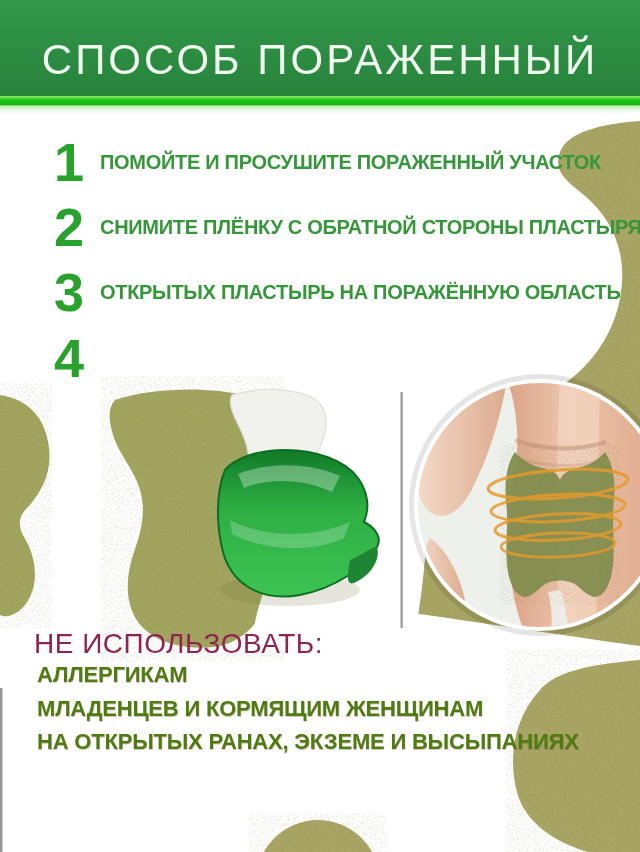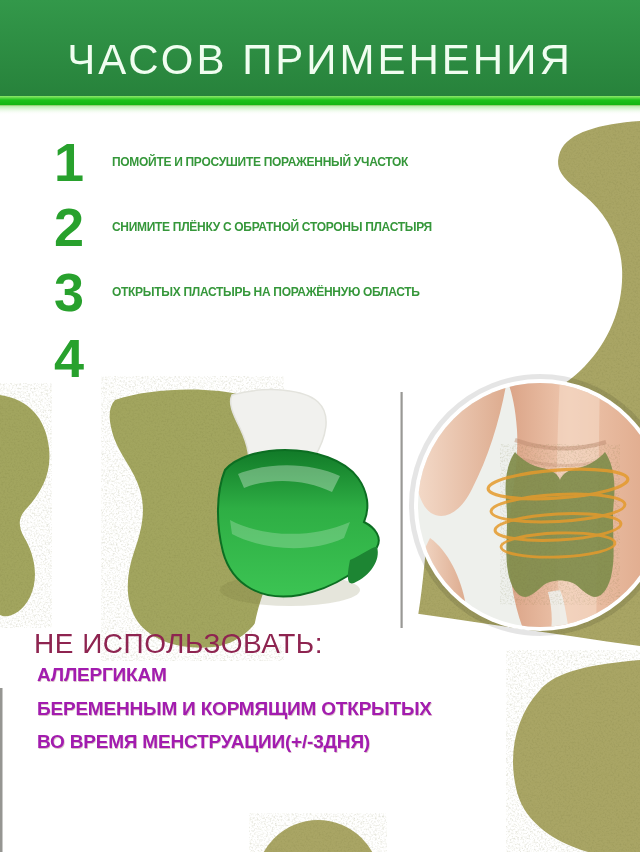--- a/index.html
+++ b/index.html
@@ -5,28 +5,28 @@
   html,body{margin:0;padding:0;background:#ffffff;}
   #page{position:relative;width:640px;height:852px;overflow:hidden;
         font-family:"Liberation Sans",sans-serif;background:#ffffff;}
   #bg-art{position:absolute;left:0;top:0;width:640px;height:852px;}
 
   .header-title{position:absolute;top:36px;left:0;width:640px;text-align:center;
     font-size:42px;font-weight:400;letter-spacing:3px;color:#f0fdf0;white-space:nowrap;}
 
   .step{position:absolute;left:46px;display:flex;align-items:center;height:56px;}
   .step-num{width:46px;text-align:center;font-size:54px;font-weight:700;color:#28a12d;line-height:56px;}
-  .step-txt{margin-left:20px;font-size:12px;font-weight:700;color:#35973a;
+  .step-txt{margin-left:8px;font-size:20px;font-weight:700;color:#35973a;
     letter-spacing:-0.3px;white-space:nowrap;}
   #step-0{top:134px}#step-1{top:199px}#step-2{top:264px}#step-3{top:330px}
 
   .warn-title{position:absolute;left:34px;top:628px;font-size:28px;font-weight:400;
     color:#8e2450;letter-spacing:0.5px;white-space:nowrap;}
   .warn-list{position:absolute;left:37px;top:658px;}
-  .warn-item{display:block;font-size:19px;font-weight:700;color:#a21caf;
+  .warn-item{display:block;font-size:22px;font-weight:700;color:#4d7c0f;
     letter-spacing:-0.2px;line-height:33.5px;white-space:nowrap;
     text-shadow:0.6px 0.6px 0 rgba(125,30,55,0.28);}
 </style>
 </head>
 <body>
 
 <div id="page">
 
   <svg id="bg-art" viewBox="0 0 640 852">
     <defs>
@@ -145,38 +145,38 @@
         </g>
       </g>
     </g>
 
     <rect x="0" y="688" width="2.5" height="164" fill="#3f3f38" opacity="0.55"></rect>
 
     <rect x="0" y="0" width="640" height="97" fill="url(#hdr)"></rect>
     <rect x="0" y="96" width="640" height="9" fill="url(#stripe)"></rect>
   </svg>
 
-  <div class="header-title">ЧАСОВ ПРИМЕНЕНИЯ</div>
+  <div class="header-title">СПОСОБ ПОРАЖЕННЫЙ</div>
 
   <div class="step" id="step-0">
     <div class="step-num">1</div>
     <div class="step-txt">ПОМОЙТЕ И ПРОСУШИТЕ ПОРАЖЕННЫЙ УЧАСТОК</div>
   </div>
   <div class="step" id="step-1">
     <div class="step-num">2</div>
     <div class="step-txt">СНИМИТЕ ПЛЁНКУ С ОБРАТНОЙ СТОРОНЫ ПЛАСТЫРЯ</div>
   </div>
   <div class="step" id="step-2">
     <div class="step-num">3</div>
     <div class="step-txt">ОТКРЫТЫХ ПЛАСТЫРЬ НА ПОРАЖЁННУЮ ОБЛАСТЬ</div>
   </div>
   <div class="step" id="step-3">
     <div class="step-num">4</div>
   </div>
 
   <div class="warn-title">НЕ ИСПОЛЬЗОВАТЬ:</div>
   <div class="warn-list">
     <span class="warn-item">АЛЛЕРГИКАМ</span>
-    <span class="warn-item">БЕРЕМЕННЫМ И КОРМЯЩИМ ОТКРЫТЫХ</span>
-    <span class="warn-item">ВО ВРЕМЯ МЕНСТРУАЦИИ(+/-3ДНЯ)</span>
+    <span class="warn-item">МЛАДЕНЦЕВ И КОРМЯЩИМ ЖЕНЩИНАМ</span>
+    <span class="warn-item">НА ОТКРЫТЫХ РАНАХ, ЭКЗЕМЕ И ВЫСЫПАНИЯХ</span>
   </div>
 
 </div>
 
 </body></html>

